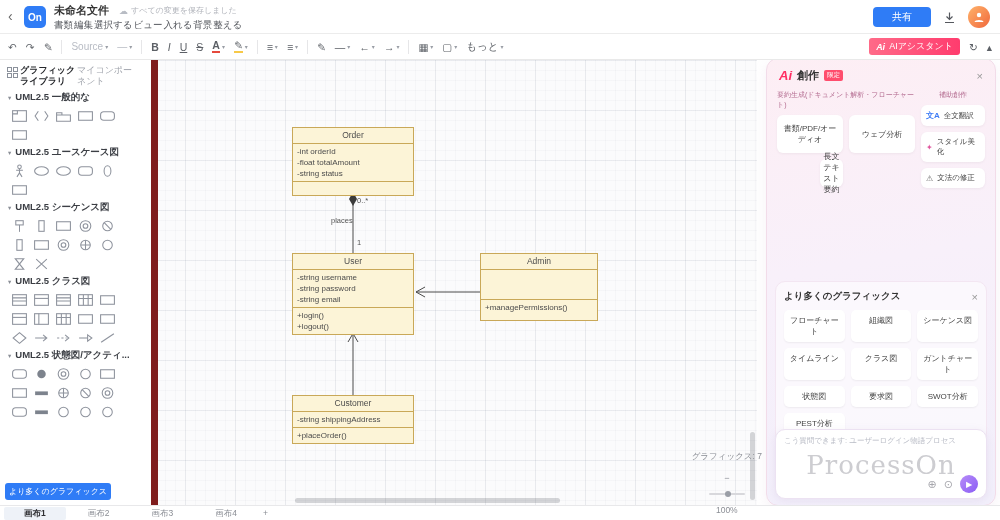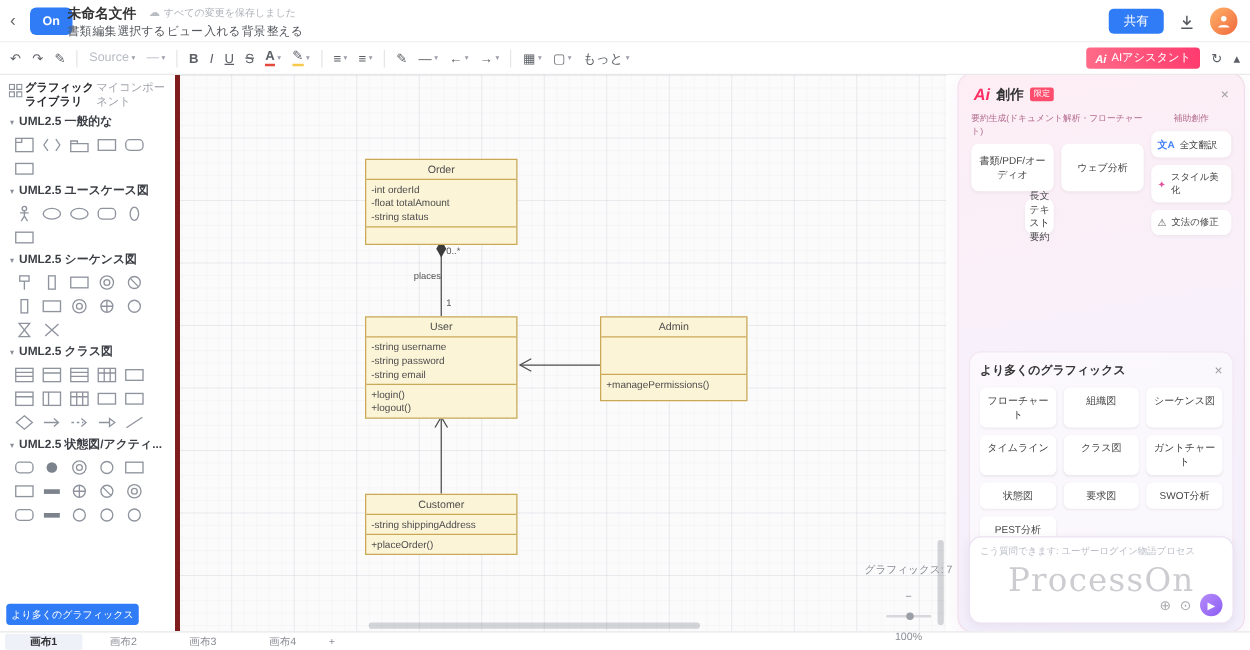--- a/index.html
+++ b/index.html
@@ -2,47 +2,47 @@
 <html><head>
 <meta charset="utf-8">
 <style>
   * { margin:0; padding:0; box-sizing:border-box; }
   body { width:1000px; height:520px; overflow:hidden; font-family:"Liberation Sans","DejaVu Sans",sans-serif; background:#fff; }
   .app { position:relative; width:1000px; height:520px; overflow:hidden; user-select:none; }
 
   
   .topbar { position:absolute; left:0; top:0; width:1000px; height:34px; background:#fff; border-bottom:1px solid #ececec; z-index:30; }
   .back { position:absolute; left:8px; top:8px; font-size:14px; color:#666; cursor:pointer; }
-  .logo { position:absolute; left:24px; top:6px; width:34px; height:22px; background:#2f7cf6; border-radius:5px; color:#fff; font-size:10px; font-weight:700; display:flex; align-items:center; justify-content:center; }
+  .logo { position:absolute; left:24px; top:6px; width:22px; height:22px; background:#2f7cf6; border-radius:5px; color:#fff; font-size:10px; font-weight:700; display:flex; align-items:center; justify-content:center; }
   .title-row { position:absolute; left:54px; top:3px; display:flex; align-items:center; gap:10px; }
   .doc-title { font-size:11px; color:#333; font-weight:600; }
   .save-status { display:flex; align-items:center; gap:3px; font-size:8px; color:#b0b3ba; }
   .save-status .cl { font-size:9px; color:#b8bcc4; }
   .menu-bar { position:absolute; left:54px; top:19px; display:flex; gap:1px; font-size:9.5px; color:#55585e; }
   .menu-item { cursor:pointer; }
   .top-right { position:absolute; right:10px; top:0; height:34px; display:flex; align-items:center; gap:12px; }
-  .share-btn { background:#2f7cf6; color:#fff; font-size:10px; border-radius:4px; padding:3px 12px; cursor:pointer; }
+  .share-btn { background:#2f7cf6; color:#fff; font-size:10px; border-radius:4px; padding:3px 19px; cursor:pointer; }
   .dl-icon { color:#55585e; display:flex; }
   .avatar { width:22px; height:22px; border-radius:50%; background:linear-gradient(135deg,#ffb36b,#f0683c); display:flex; align-items:center; justify-content:center; }
 
   
   .toolbar { position:absolute; left:0; top:34px; width:1000px; height:26px; background:#fff; border-bottom:1px solid #e9e9e9; display:flex; align-items:center; padding:0 8px; gap:9px; font-size:10.5px; color:#5c6066; z-index:30; }
   .tb-btn { cursor:pointer; line-height:14px; }
   .tb-sep { width:1px; height:14px; background:#e6e6e8; }
   .tb-dd { display:flex; align-items:center; gap:2px; cursor:pointer; }
   .caret { font-size:6px; color:#9a9ea6; }
   .muted { color:#b8bcc4; font-size:10px; }
   .tb-A { border-bottom:2px solid #e5493d; line-height:11px; font-weight:600; }
   .tb-hl { border-bottom:2px solid #f7c948; line-height:11px; }
   .tb-right { margin-left:auto; display:flex; align-items:center; gap:9px; }
   .ai-pill { background:linear-gradient(90deg,#ff6a88,#ff3c6e); color:#fff; border-radius:3px; font-size:9px; padding:2px 7px; display:flex; gap:4px; align-items:center; cursor:pointer; }
   .ai-pill b { font-style:italic; font-size:9px; }
 
   
-  .sidebar { position:absolute; left:0; top:60px; width:144px; height:445px; background:#fff; border-right:4px solid #7f1d1d; z-index:20; }
+  .sidebar { position:absolute; left:0; top:60px; width:158px; height:445px; background:#fff; border-right:7px solid #7f1d1d; z-index:20; }
   .side-top { display:flex; padding:5px 4px 0; }
   .rail { width:16px; display:flex; justify-content:center; padding-top:2px; color:#8b919b; }
   .side-tab { width:57px; font-size:9px; line-height:11px; cursor:pointer; }
   .side-tab.active { color:#26282c; font-weight:600; }
   .side-tab.inactive { color:#a0a4ac; }
   .side-search { display:flex; align-items:center; padding:5px 4px 2px; }
   .search-box { flex:1; height:18px; border:1px solid #e2e3e7; border-radius:3px; display:flex; align-items:center; gap:4px; padding:0 5px; }
   .search-box input { border:none; outline:none; width:86px; font-size:8px; color:#777; background:transparent; font-family:inherit; }
   .search-box input::placeholder { color:#b6b9c0; }
   .side-sections { padding:2px 4px 0 8px; height:365px; overflow:hidden; }

